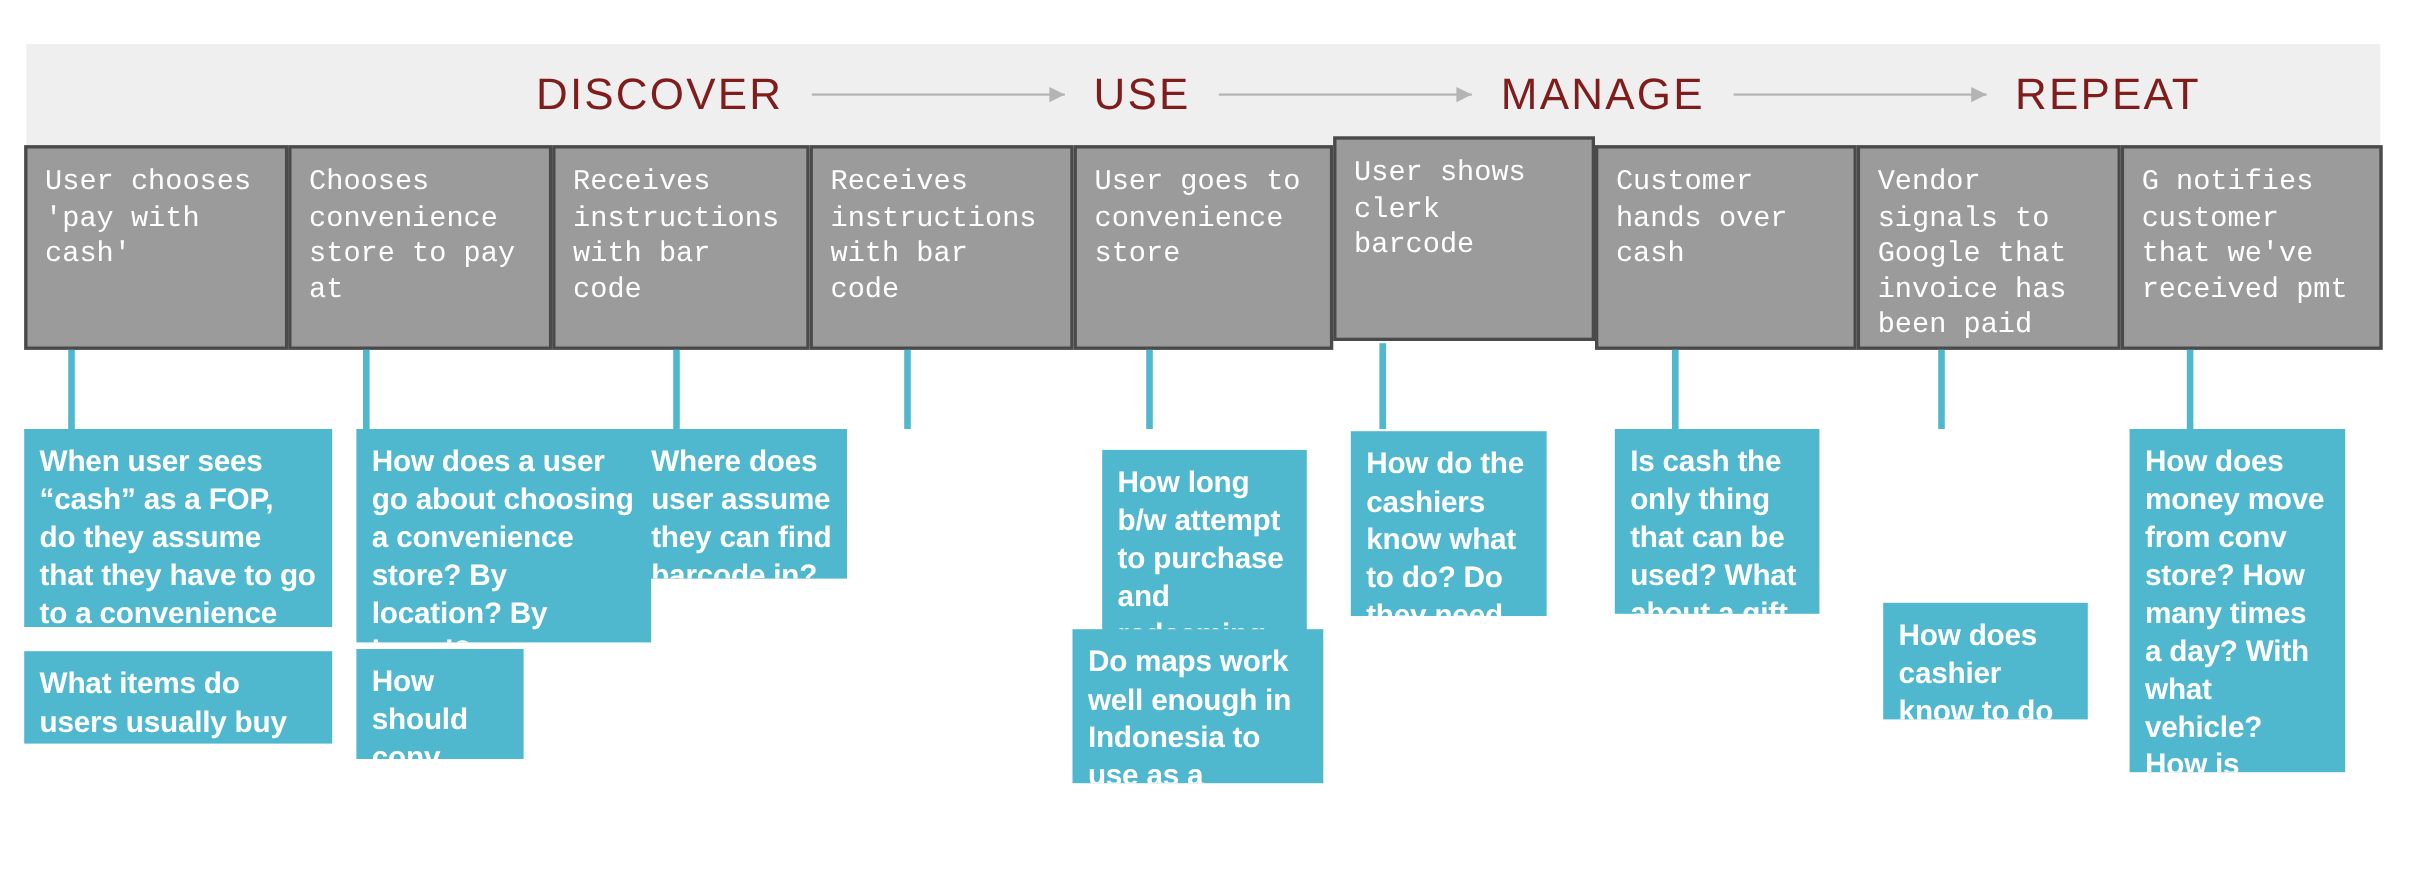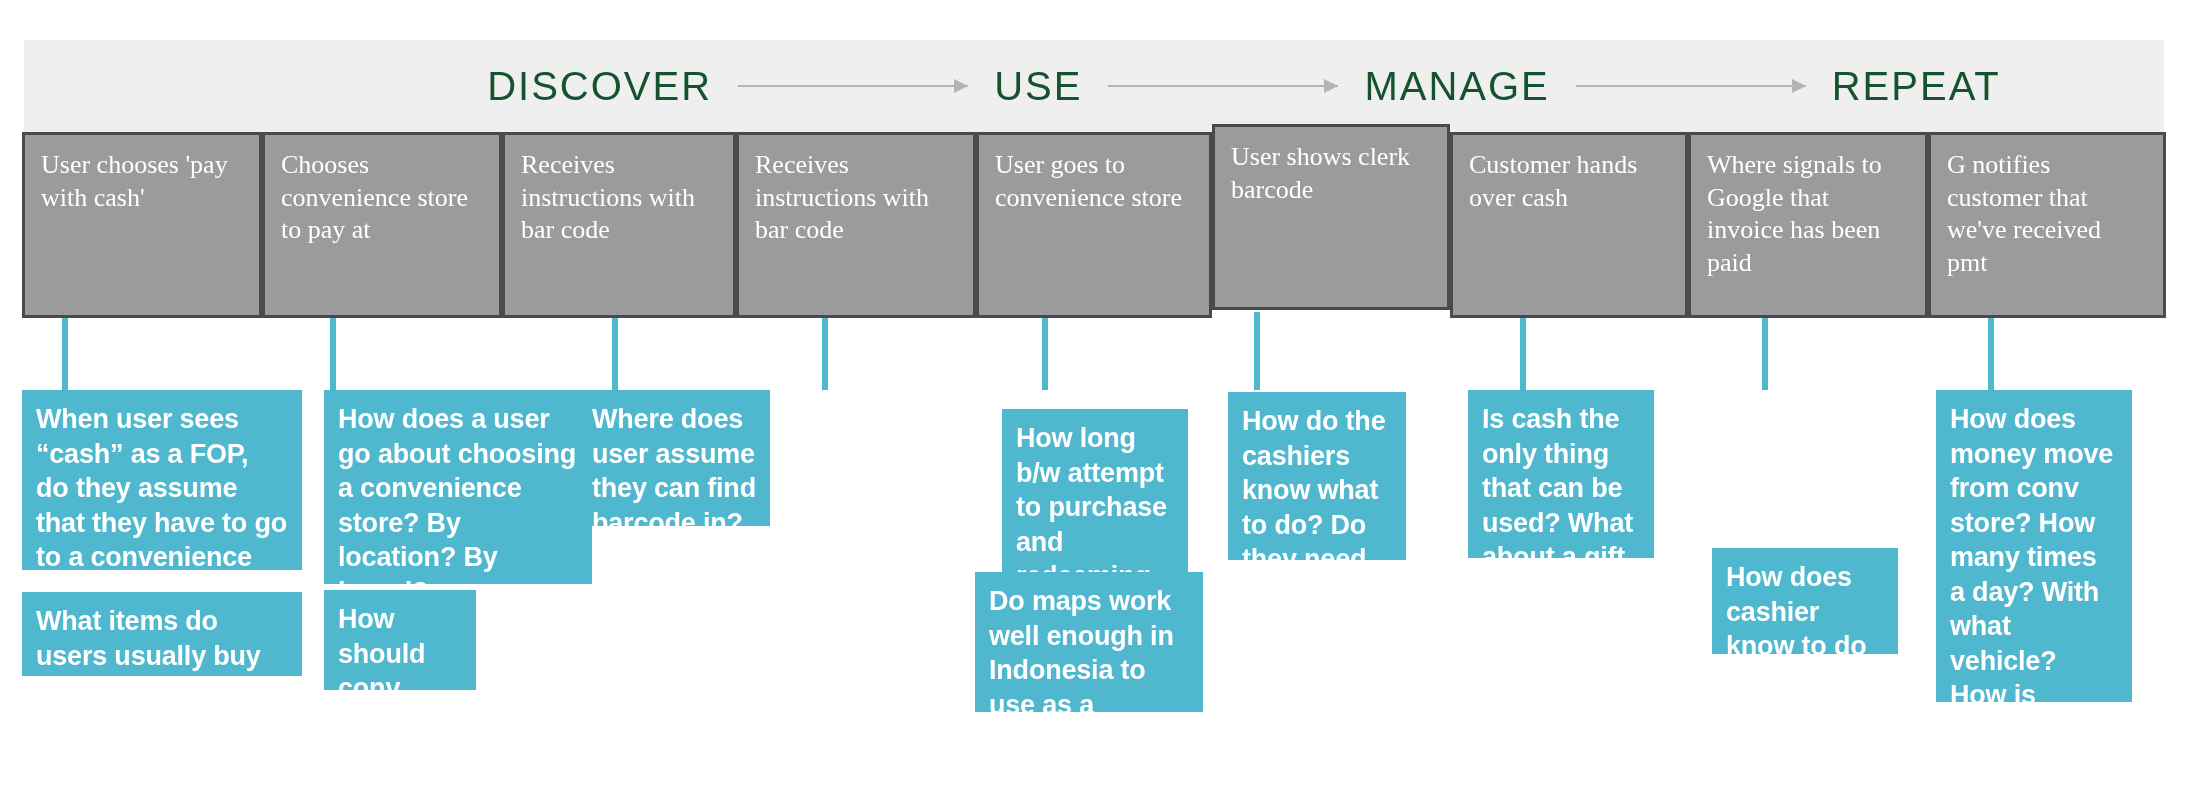--- a/index.html
+++ b/index.html
@@ -38,21 +38,21 @@
   .phase-track {
     display: flex;
     align-items: center;
     justify-content: center;
     gap: 0px;
     padding-left: 300px;
     width: 100%;
     box-sizing: border-box;
   }
   .phase-label {
-    color: #14532d;
+    color: #7f1d1d;
     font-size: 40px;
     letter-spacing: 2px;
     font-weight: 400;
     font-family: "Liberation Sans", sans-serif;
     white-space: nowrap;
     line-height: 1;
   }
   .phase-arrow {
     position: relative;
     width: 230px;
@@ -90,21 +90,21 @@
     position: absolute;
     top: 0;
     height: 186px;
     background: #9b9b9b;
     border: 3px solid #4a4a4a;
     box-sizing: border-box;
     padding: 14px 16px 10px 16px;
     color: #ffffff;
     font-size: 26px;
     line-height: 1.25;
-    font-family: Liberation Serif, serif;
+    font-family: Liberation Mono, monospace;
     font-weight: 400;
     overflow: hidden;
   }
   .step-card.raised { top: -8px; }
 
   
   .stem {
     position: absolute;
     width: 6px;
     background: #4fb8cf;
@@ -152,21 +152,21 @@
   </div>
 
   <div class="steps">
     <div class="step-card" style="left:0px; width:240px;">User chooses 'pay with cash'</div>
     <div class="step-card" style="left:240px; width:240px;">Chooses convenience store to pay at</div>
     <div class="step-card" style="left:480px; width:234px;">Receives instructions with bar code</div>
     <div class="step-card" style="left:714px; width:240px;">Receives instructions with bar code</div>
     <div class="step-card" style="left:954px; width:236px;">User goes to convenience store</div>
     <div class="step-card raised" style="left:1190px; width:238px;">User shows clerk barcode</div>
     <div class="step-card" style="left:1428px; width:238px;">Customer hands over cash</div>
-    <div class="step-card" style="left:1666px; width:240px;">Where signals to Google that invoice has been paid</div>
+    <div class="step-card" style="left:1666px; width:240px;">Vendor signals to Google that invoice has been paid</div>
     <div class="step-card" style="left:1906px; width:238px;">G notifies customer that we've received pmt</div>
   </div>
 
   <div class="stem" style="left:62px;  top:318px; height:72px;"></div>
   <div class="stem" style="left:330px; top:318px; height:72px;"></div>
   <div class="stem" style="left:612px; top:318px; height:72px;"></div>
   <div class="stem" style="left:822px; top:318px; height:72px;"></div>
   <div class="stem" style="left:1042px; top:318px; height:72px;"></div>
   <div class="stem" style="left:1254px; top:312px; height:78px;"></div>
   <div class="stem" style="left:1520px; top:318px; height:72px;"></div>

